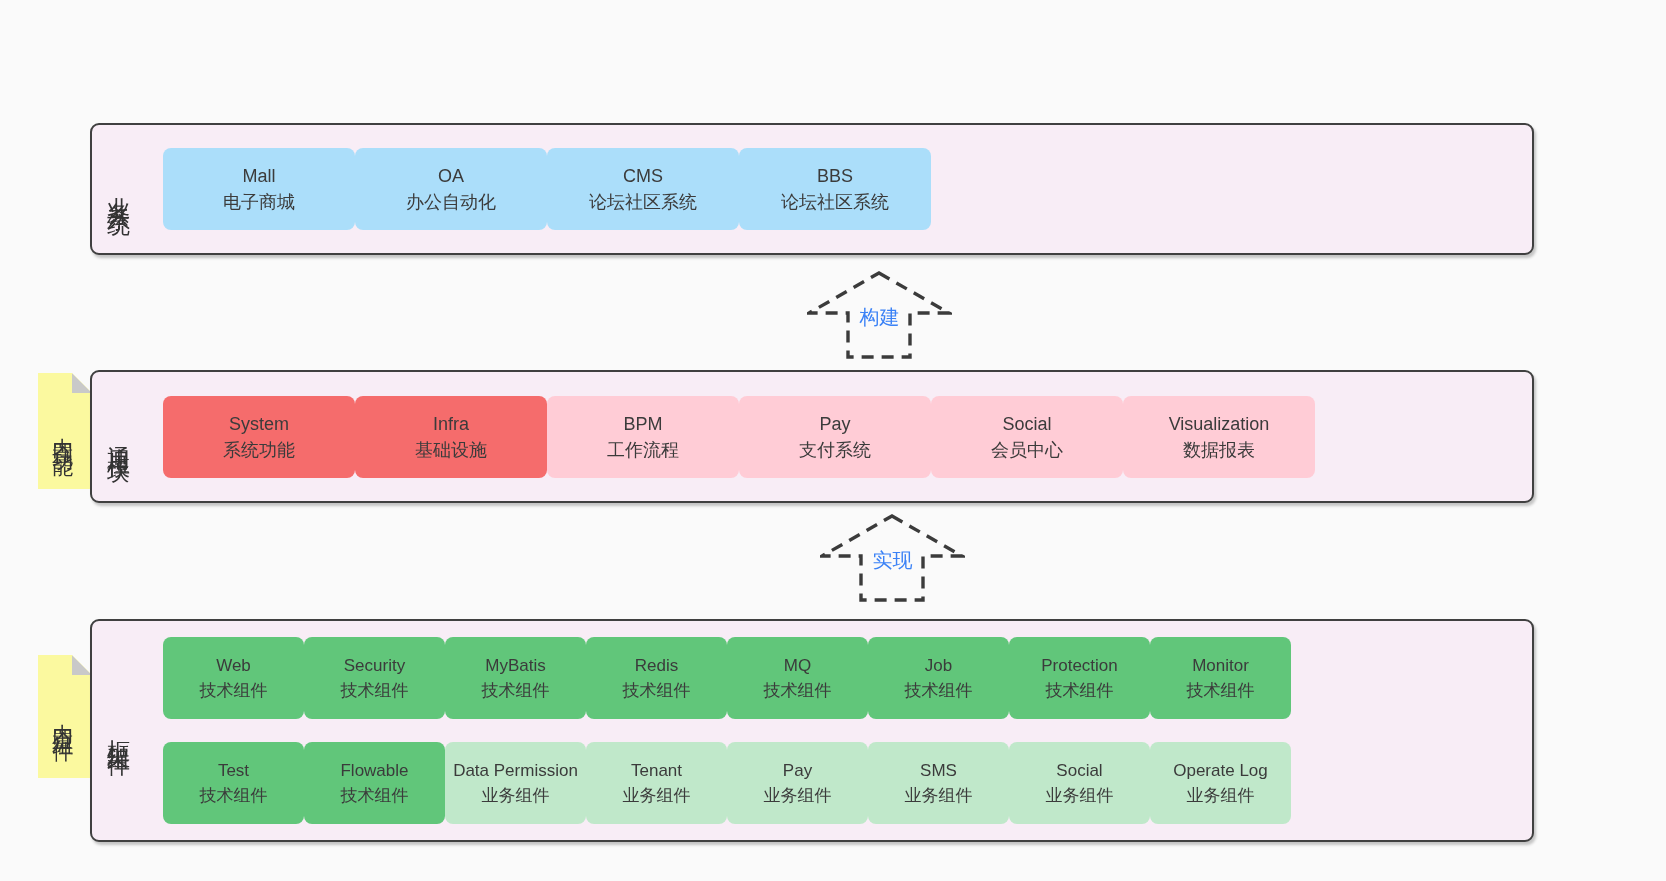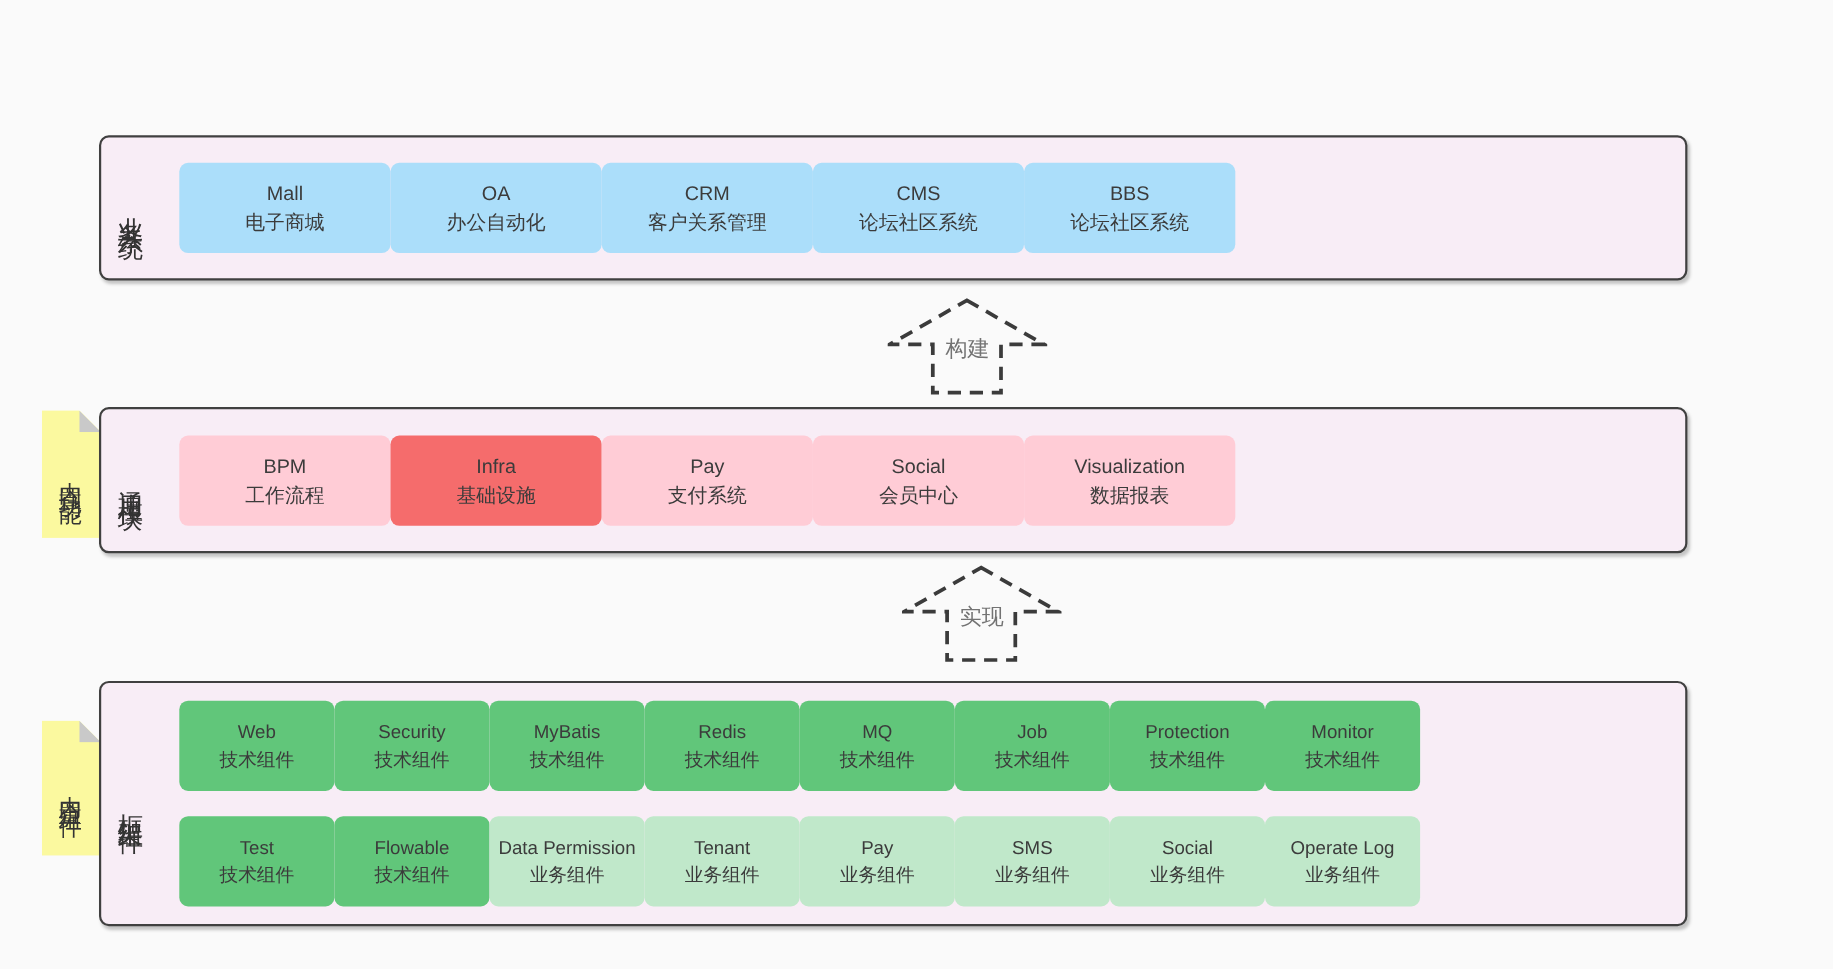--- a/index.html
+++ b/index.html
@@ -62,42 +62,38 @@
     position:absolute;left:50%;top:52%;transform:translate(-58%,-50%);
     writing-mode:vertical-lr;text-orientation:upright;
     font-size:21px;color:#333;letter-spacing:6px;line-height:1;white-space:nowrap;
   }
   .arrow{position:absolute;width:145px;height:90px;z-index:1;}
   #arrow-build{left:807px;top:270px;}
   #arrow-implement{left:820px;top:513px;text-decoration:underline;}
   .arrow svg{position:absolute;left:0;top:0;}
   .arrow-label{
     position:absolute;left:50%;top:46px;transform:translate(-50%,-45%);
-    background:#fafafa;padding:1px 4px;font-size:20px;color:#737373;white-space:nowrap;
+    background:#fafafa;padding:1px 4px;font-size:20px;color:#3b82f6;white-space:nowrap;
   }
 </style>
 </head>
 <body>
 
 <div>
 
   <section class="container" id="sec-business">
     <div class="vlabel">业务系统</div>
     <div class="boxes">
       <div class="box box-w b-blue">
         <div class="bname">Mall</div>
         <div class="bsub">电子商城</div>
       </div>
       <div class="box box-w b-blue">
         <div class="bname">OA</div>
         <div class="bsub">办公自动化</div>
-      </div>
-      <div class="box box-w b-blue">
-        <div class="bname">CRM</div>
-        <div class="bsub">客户关系管理</div>
       </div>
       <div class="box box-w b-blue">
         <div class="bname">CMS</div>
         <div class="bsub">论坛社区系统</div>
       </div>
       <div class="box box-w b-blue">
         <div class="bname">BBS</div>
         <div class="bsub">论坛社区系统</div>
       </div>
     </div>
@@ -110,27 +106,31 @@
     <div class="arrow-label">构建</div>
   </div>
 
   <div class="note" id="note-modules">
     <div class="ntext">内置功能</div>
   </div>
 
   <section class="container" id="sec-modules">
     <div class="vlabel">通用模块</div>
     <div class="boxes">
-      <div class="box box-w b-pink">
-        <div class="bname">BPM</div>
-        <div class="bsub">工作流程</div>
+      <div class="box box-w b-red">
+        <div class="bname">System</div>
+        <div class="bsub">系统功能</div>
       </div>
       <div class="box box-w b-red">
         <div class="bname">Infra</div>
         <div class="bsub">基础设施</div>
+      </div>
+      <div class="box box-w b-pink">
+        <div class="bname">BPM</div>
+        <div class="bsub">工作流程</div>
       </div>
       <div class="box box-w b-pink">
         <div class="bname">Pay</div>
         <div class="bsub">支付系统</div>
       </div>
       <div class="box box-w b-pink">
         <div class="bname">Social</div>
         <div class="bsub">会员中心</div>
       </div>
       <div class="box box-w b-pink">

